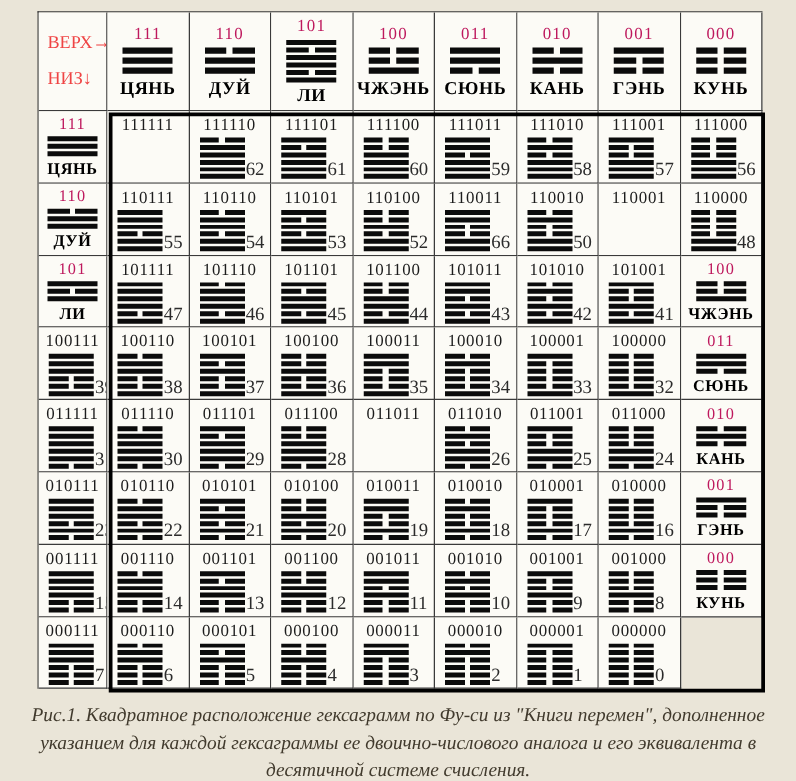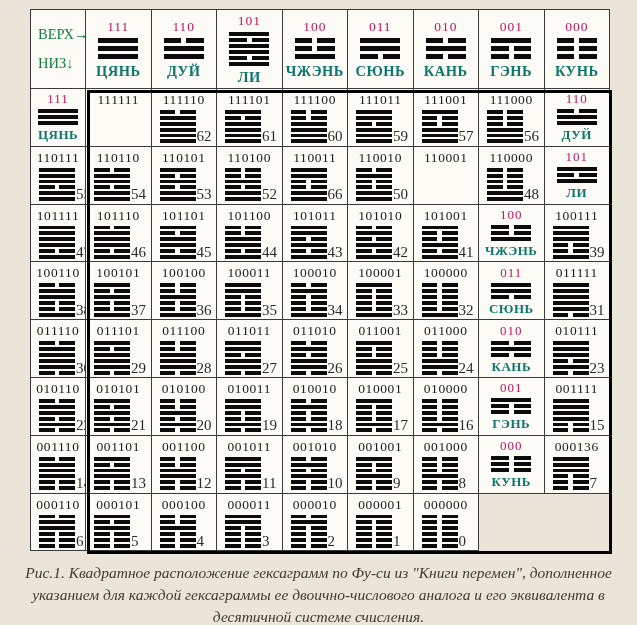--- a/index.html
+++ b/index.html
@@ -6,24 +6,24 @@
   .page{position:relative;width:637px;height:625px;background:#eae5d8;
         font-family:"Liberation Serif","DejaVu Serif",serif;overflow:hidden;}
   .table{position:absolute;left:30px;top:9px;display:grid;
          grid-template-columns:55px repeat(8,65.5px);
          grid-template-rows:79px repeat(8,57.8px);
          border-top:1px solid #3a3a3a;border-left:1px solid #3a3a3a;}
   .cell{border-right:1px solid #3a3a3a;border-bottom:1px solid #3a3a3a;
         background:#fcfbf6;box-sizing:border-box;display:flex;
         flex-direction:column;align-items:center;justify-content:center;overflow:hidden;}
   .corner{align-items:flex-start;justify-content:center;gap:12px;padding-left:7px;
-          font-size:14.5px;color:#15803d;}
+          font-size:14.5px;color:#ef4444;}
   .colhead{gap:2px;}
   .code{font-size:13.5px;color:#be185d;letter-spacing:1px;}
-  .name{font-size:14.5px;font-weight:bold;color:#0f766e;letter-spacing:.5px;white-space:nowrap;}
+  .name{font-size:14.5px;font-weight:bold;color:#000000;letter-spacing:.5px;white-space:nowrap;}
   .rowhead{gap:1px;}
   .rowhead .code{font-size:13px;}
   .rowhead .name{font-size:13px;}
   .tri{display:flex;flex-direction:column;}
   .tri .ln{width:40px;height:5px;margin:1.5px 0;}
   .rowhead .tri .ln{width:40px;height:4px;margin:1px 0;}
   .colhead.six .tri .ln{height:4px;margin:1px 0;}
   .ln.solid{background:#0b0b0b;}
   .ln.broken{background:none;display:flex;justify-content:space-between;}
   .ln.broken span{display:block;width:44%;height:100%;background:#0b0b0b;}
@@ -239,20 +239,40 @@
               <span></span>
             </div>
             <div class="ln solid"></div>
             <div class="ln solid"></div>
             <div class="ln solid"></div>
           </div>
           <div class="dec">59</div>
         </div>
       </div>
       <div class="cell hcell">
+        <div class="bin">111010</div>
+        <div class="hexwrap">
+          <div class="hex">
+            <div class="ln broken">
+              <span></span>
+              <span></span>
+            </div>
+            <div class="ln solid"></div>
+            <div class="ln broken">
+              <span></span>
+              <span></span>
+            </div>
+            <div class="ln solid"></div>
+            <div class="ln solid"></div>
+            <div class="ln solid"></div>
+          </div>
+          <div class="dec">58</div>
+        </div>
+      </div>
+      <div class="cell hcell">
         <div class="bin">111001</div>
         <div class="hexwrap">
           <div class="hex">
             <div class="ln solid"></div>
             <div class="ln broken">
               <span></span>
               <span></span>
             </div>
             <div class="ln broken">
               <span></span>
@@ -908,37 +928,20 @@
             <div class="ln broken">
               <span></span>
               <span></span>
             </div>
           </div>
           <div class="dec">28</div>
         </div>
       </div>
       <div class="cell hcell">
         <div class="bin">011011</div>
-        <div class="hexwrap">
-          <div class="hex">
-            <div class="ln solid"></div>
-            <div class="ln solid"></div>
-            <div class="ln broken">
-              <span></span>
-              <span></span>
-            </div>
-            <div class="ln solid"></div>
-            <div class="ln solid"></div>
-            <div class="ln broken">
-              <span></span>
-              <span></span>
-            </div>
-          </div>
-          <div class="dec">27</div>
-        </div>
       </div>
       <div class="cell hcell">
         <div class="bin">011010</div>
         <div class="hexwrap">
           <div class="hex">
             <div class="ln broken">
               <span></span>
               <span></span>
             </div>
             <div class="ln solid"></div>
@@ -1439,21 +1442,21 @@
             <span></span>
           </div>
           <div class="ln broken">
             <span></span>
             <span></span>
           </div>
         </div>
         <div class="name">КУНЬ</div>
       </div>
       <div class="cell hcell">
-        <div class="bin">000136</div>
+        <div class="bin">000111</div>
         <div class="hexwrap">
           <div class="hex">
             <div class="ln solid"></div>
             <div class="ln solid"></div>
             <div class="ln solid"></div>
             <div class="ln broken">
               <span></span>
               <span></span>
             </div>
             <div class="ln broken">

